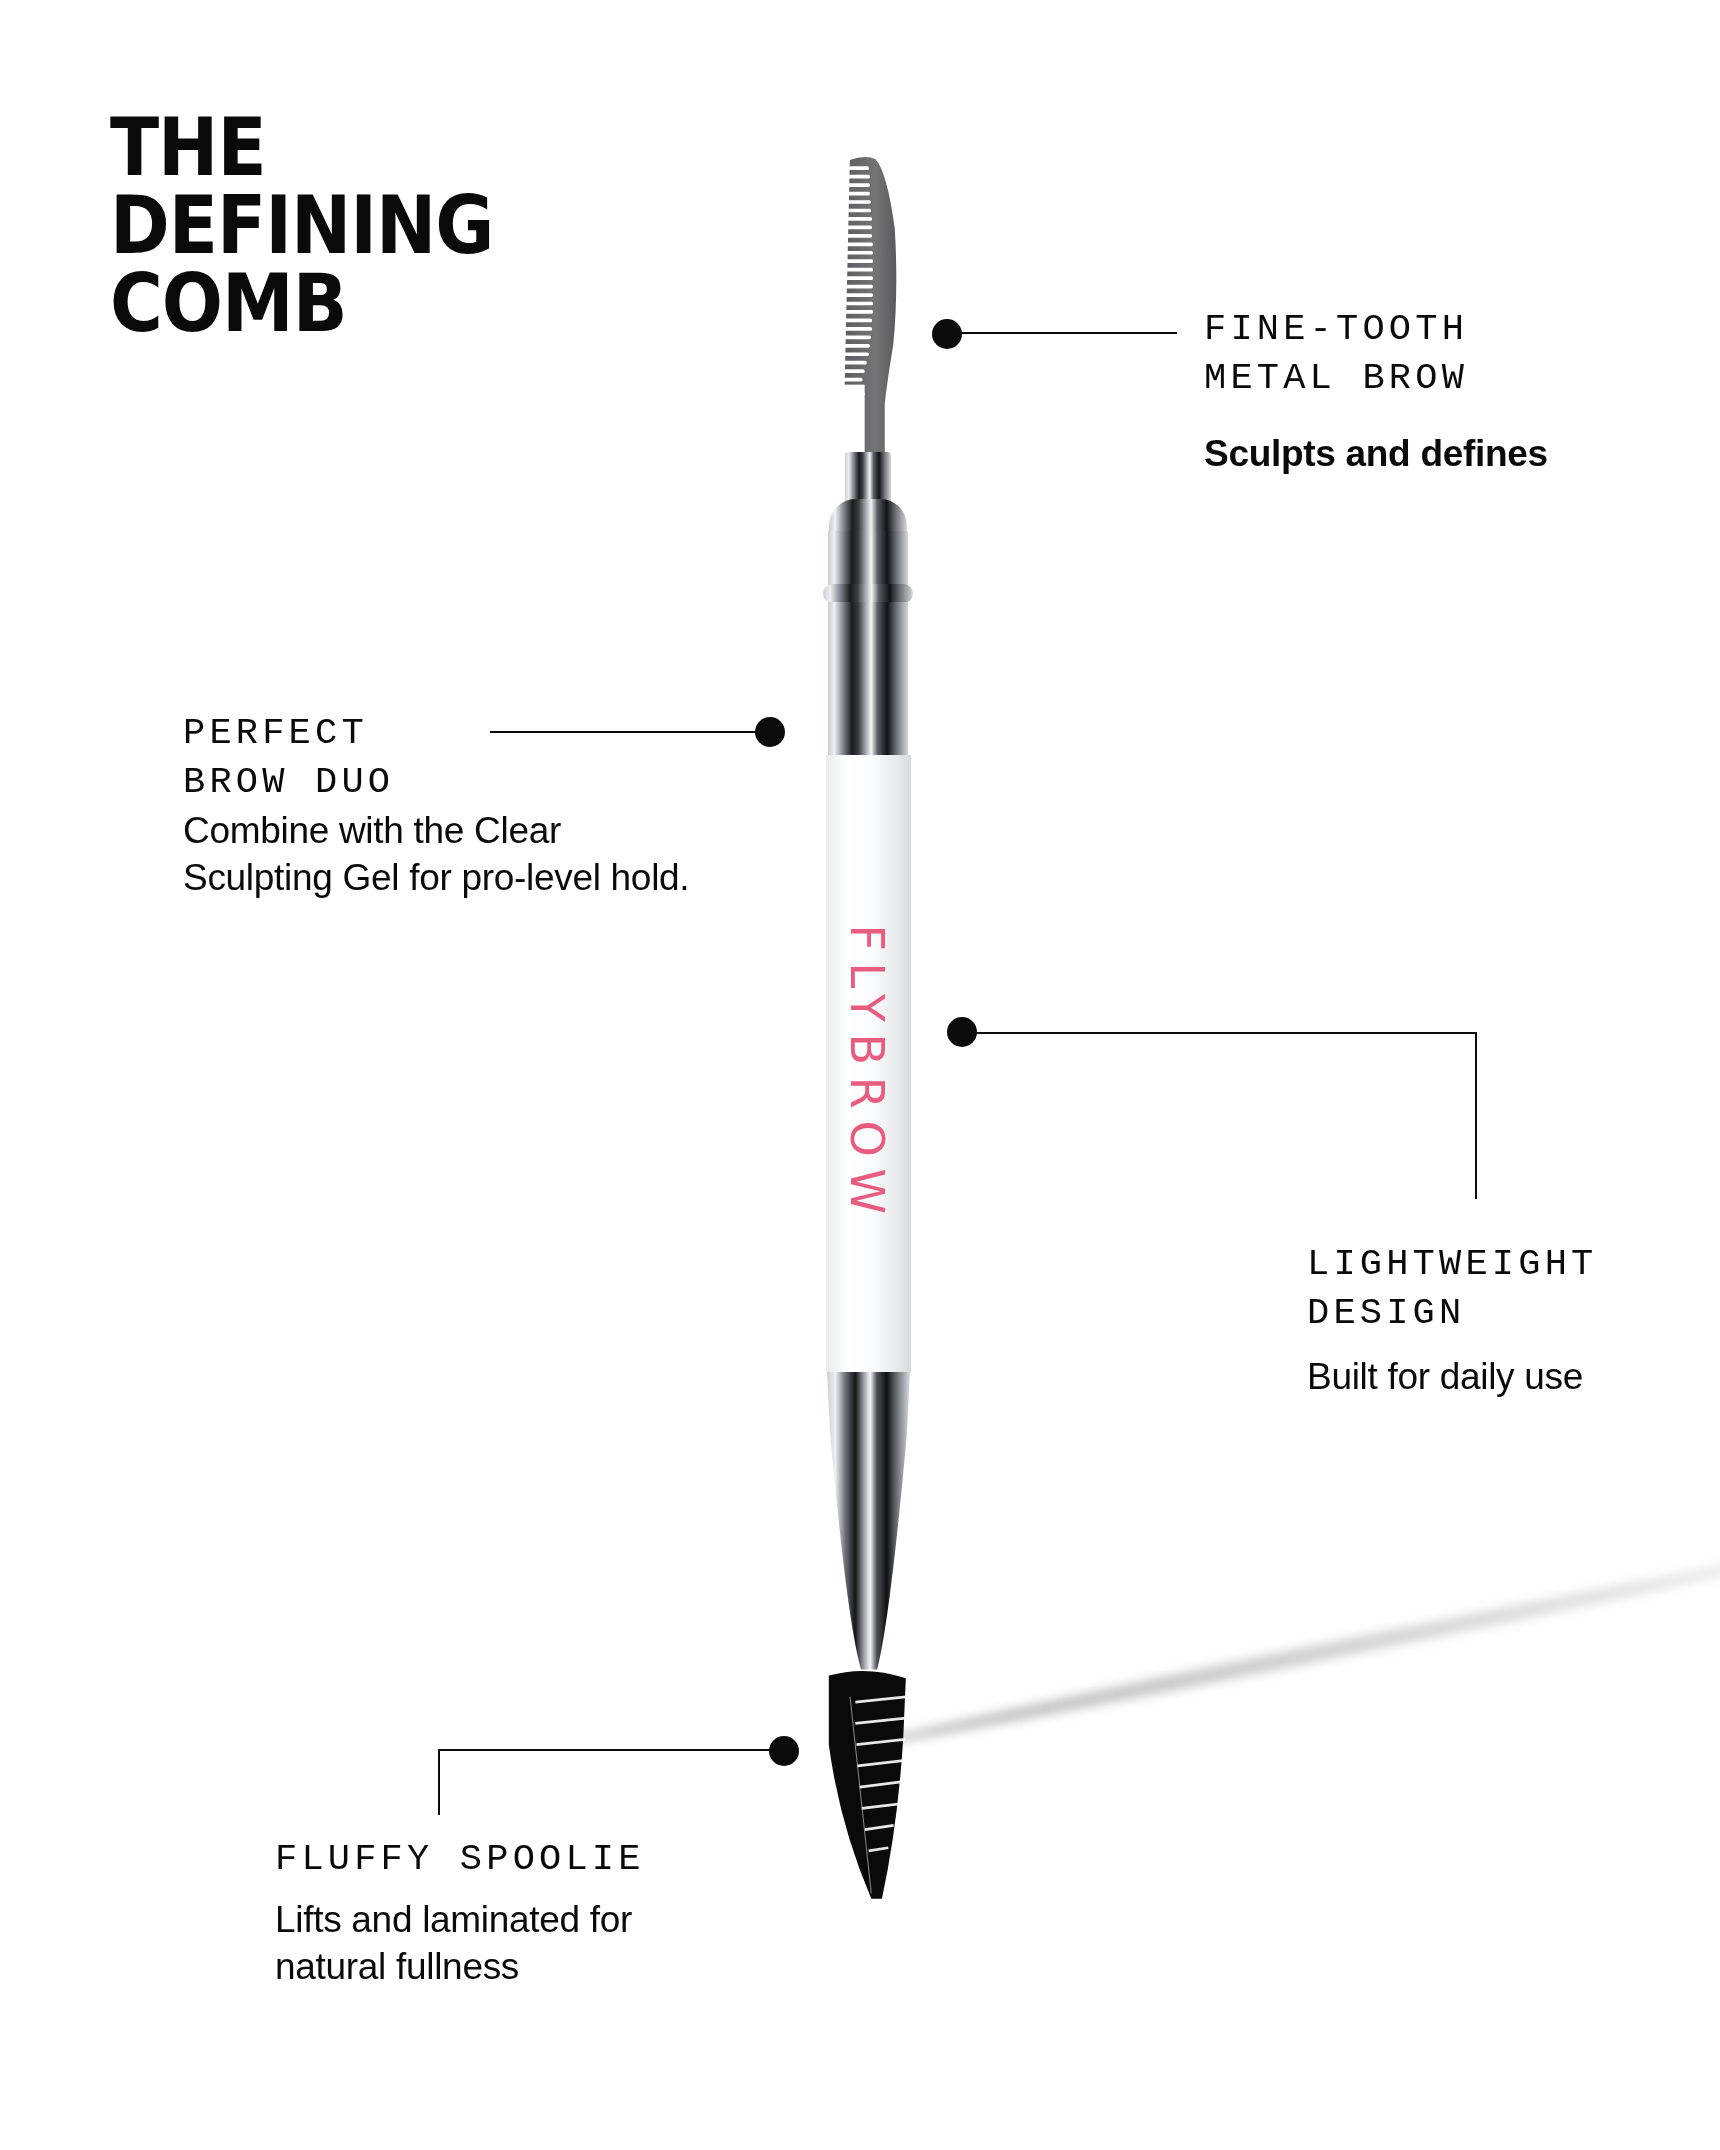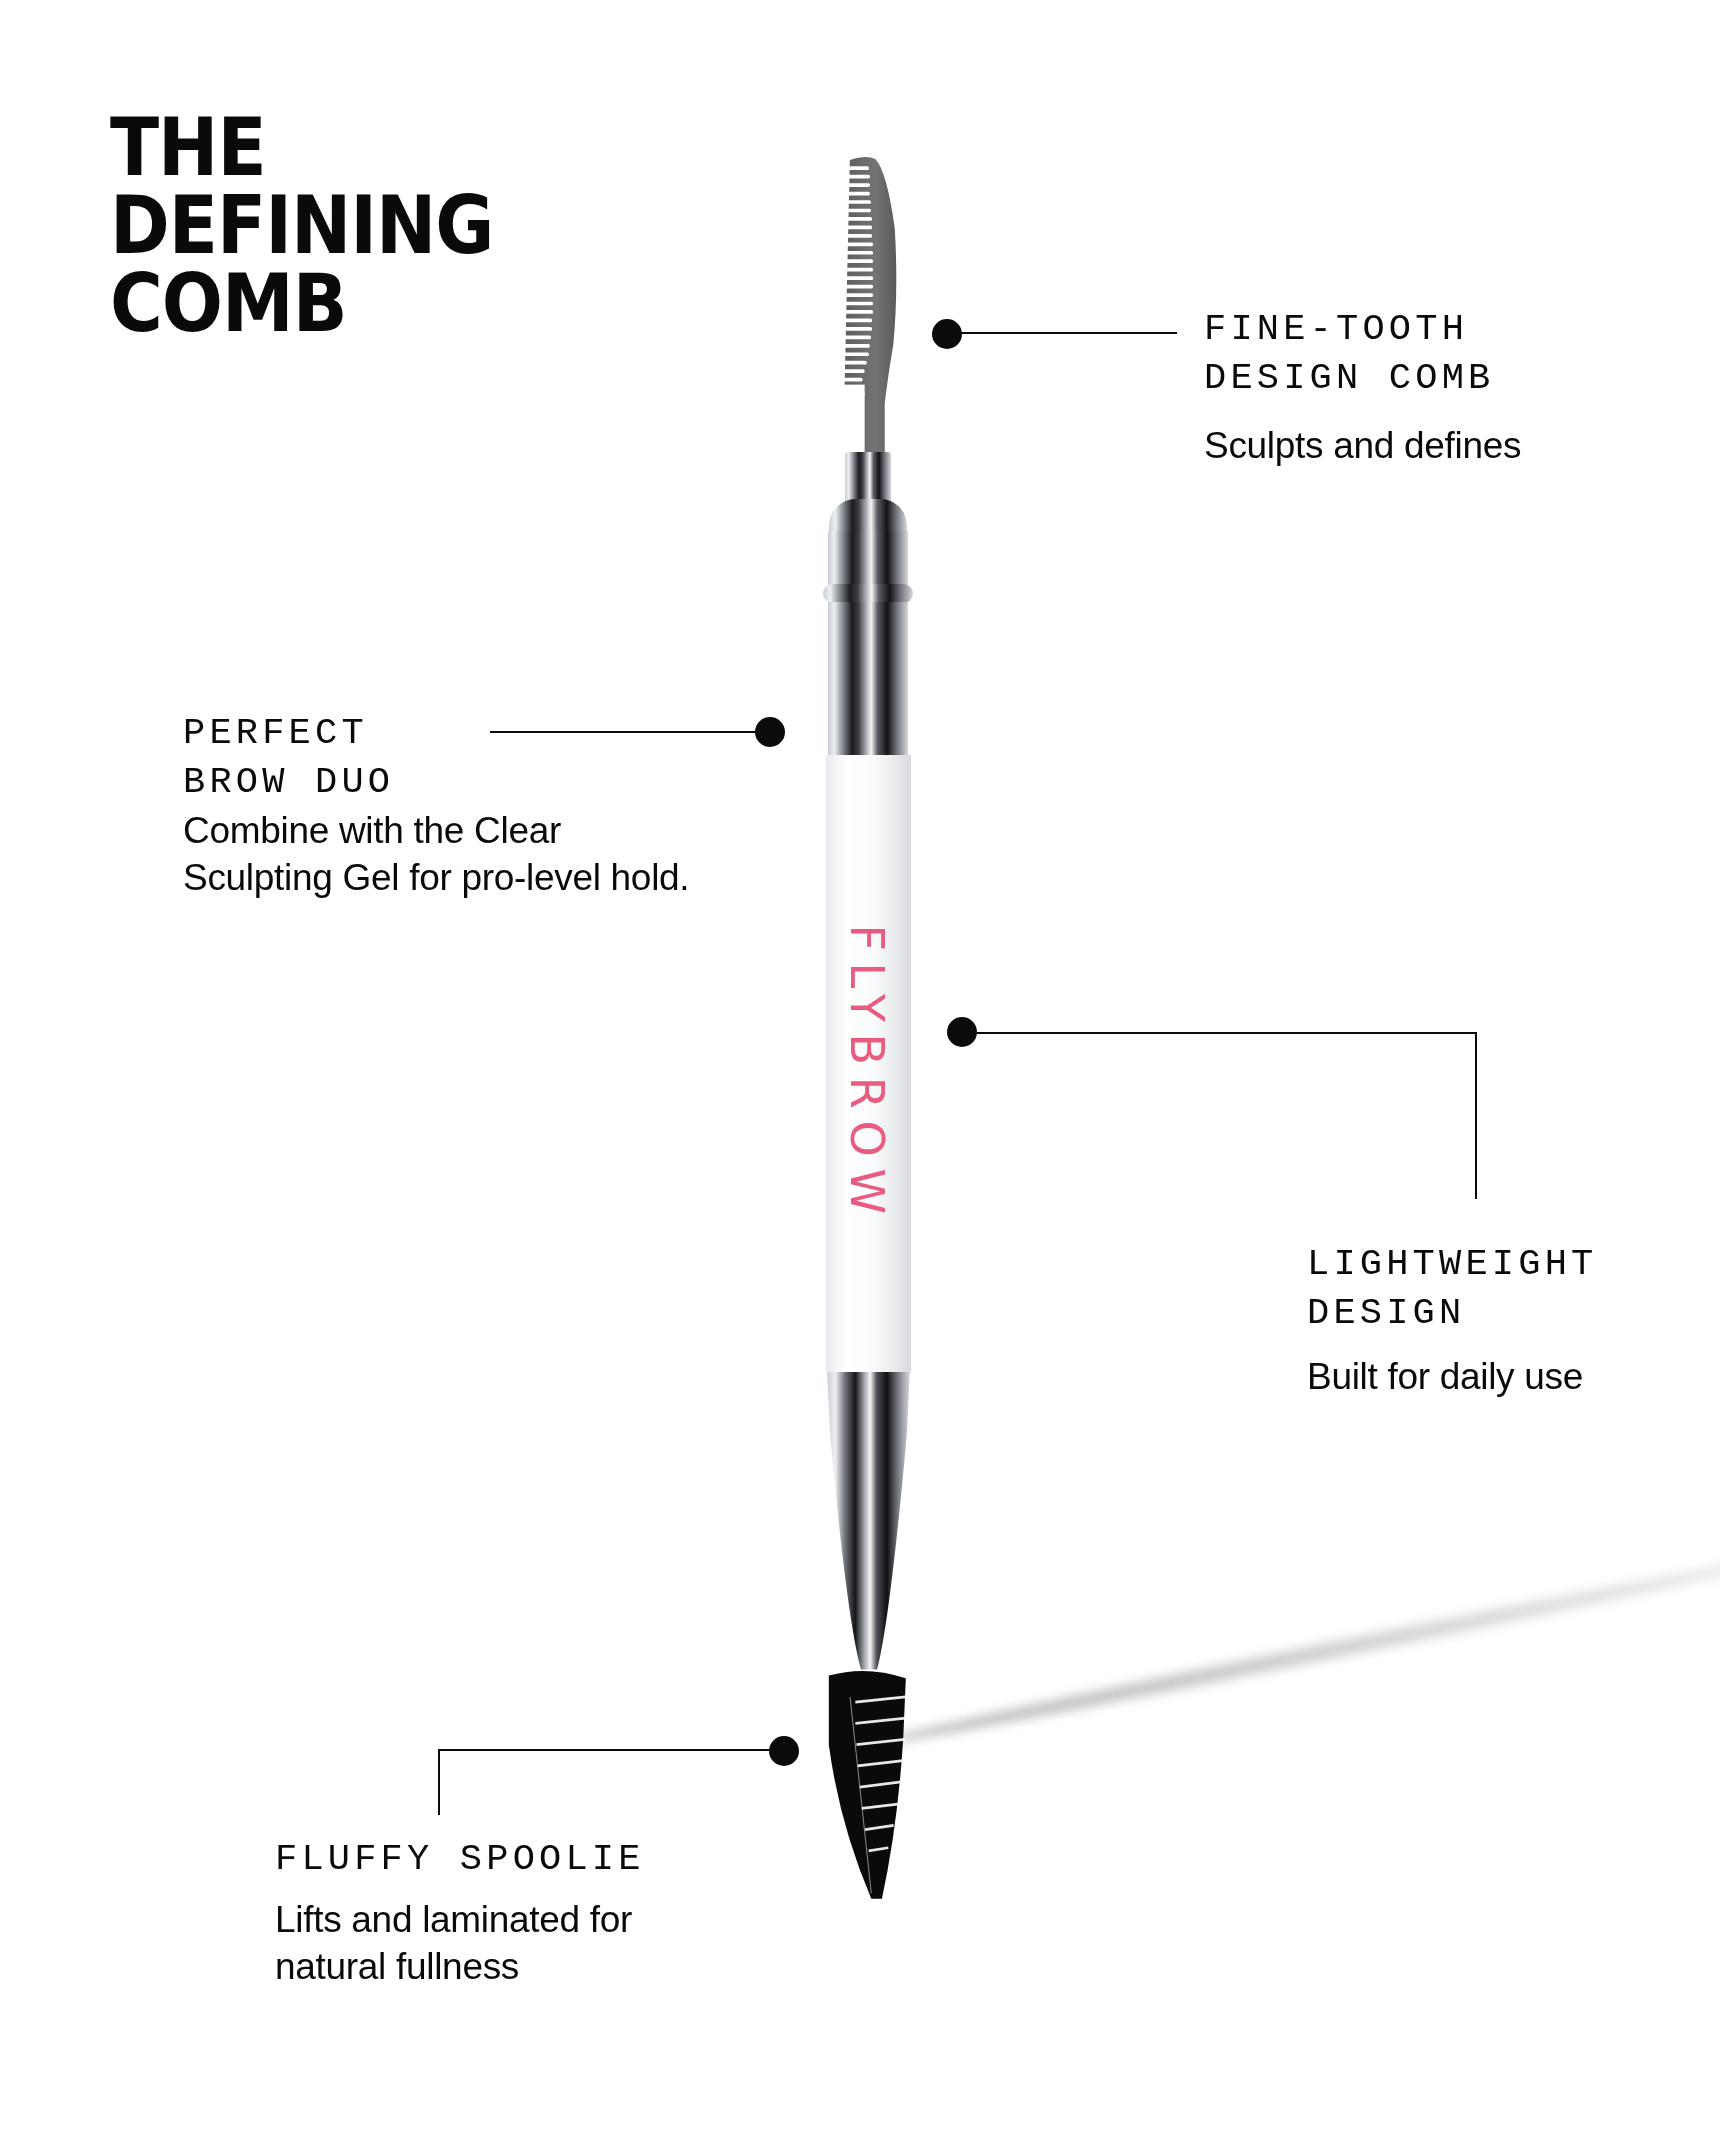--- a/index.html
+++ b/index.html
@@ -132,23 +132,23 @@
       <path d="M60 60 L100 430"></path>
     </g>
   </svg>
 </div>
 
 <div class="abs dot" style="left:932px;top:319px;"></div>
 <div class="abs hline" style="left:947px;top:332px;width:230px;"></div>
 <div class="abs" style="left:1204px;top:305px;">
   <div class="callout-heading">
     <div>FINE-TOOTH</div>
-    <div>DESIGN COMB</div>
+    <div>METAL BROW</div>
   </div>
-  <div class="callout-body" style="margin-top:19px;">
+  <div class="callout-body" style="margin-top:27px;font-weight:bold;">
     <div>Sculpts and defines</div>
   </div>
 </div>
 
 <div class="abs hline" style="left:490px;top:731px;width:280px;"></div>
 <div class="abs dot" style="left:755px;top:717px;"></div>
 <div class="abs" style="left:183px;top:709px;">
   <div class="callout-heading">
     <div>PERFECT</div>
     <div>BROW DUO</div>

